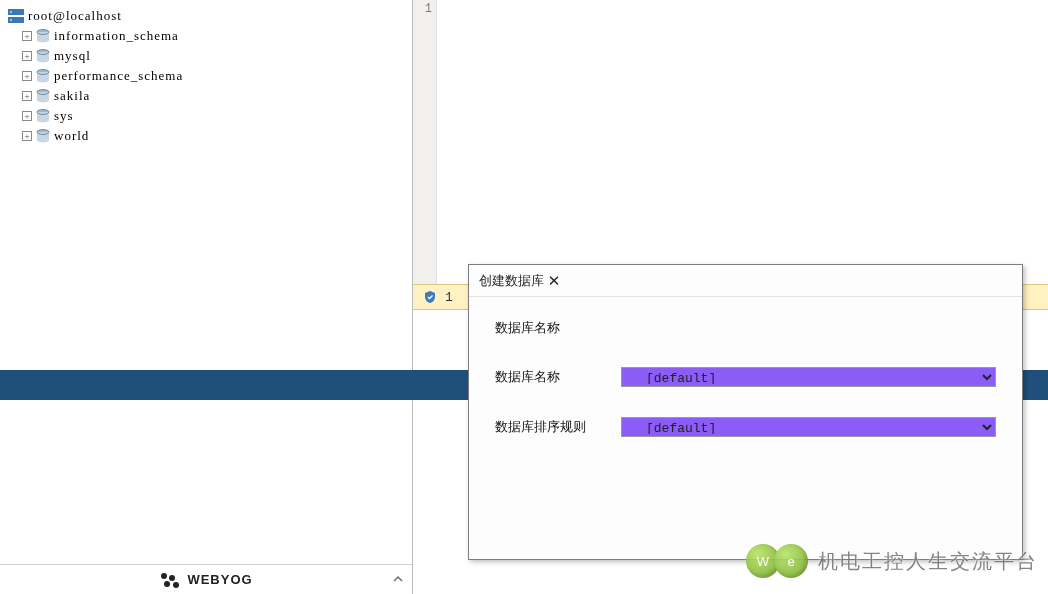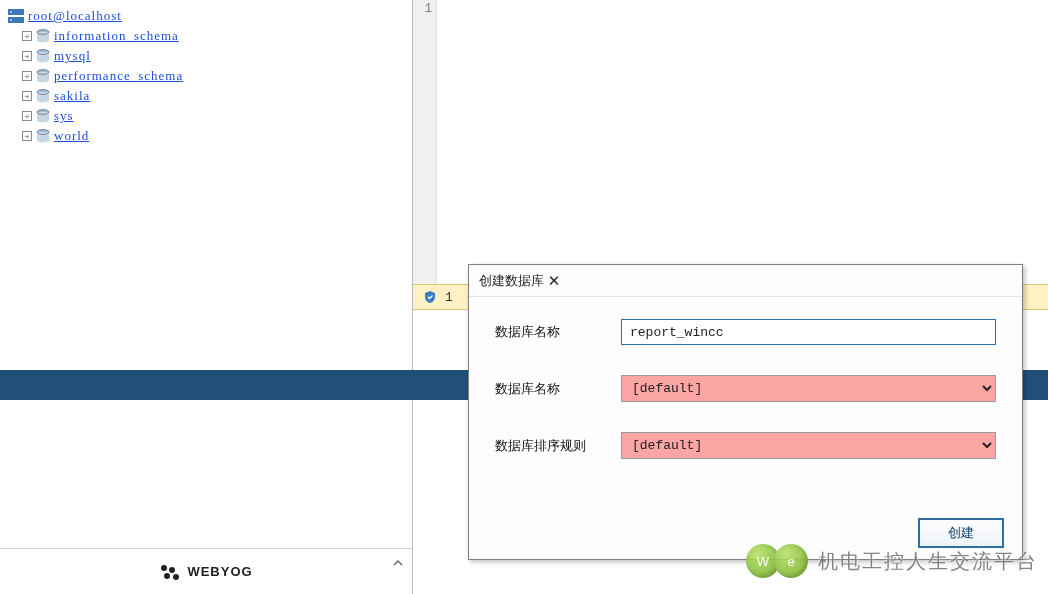--- a/index.html
+++ b/index.html
@@ -5,40 +5,40 @@
   * { box-sizing: border-box; margin: 0; padding: 0; }
   html, body { width: 1048px; height: 594px; overflow: hidden; font-family: "SimSun", serif; font-size: 13px; background: #fff; }
   .app { display: flex; width: 100%; height: 100%; position: relative; }
   .sidebar { width: 413px; height: 100%; border-right: 1px solid #bcbcbc; display: flex; flex-direction: column; background: #fff; }
   .tree { flex: 1; padding: 6px 6px; }
   .tree-root { display: flex; align-items: center; gap: 4px; padding: 2px 2px; }
   .tree-row { display: flex; align-items: center; gap: 4px; padding: 2px 2px 2px 16px; }
   .expander { width: 10px; height: 10px; border: 1px solid #8a8a8a; color: #555; display: inline-flex; align-items: center; justify-content: center; font-size: 9px; line-height: 1; cursor: pointer; background: #fff; }
   .icon-server { width: 16px; height: 14px; display: inline-block; }
   .icon-db { width: 14px; height: 14px; display: inline-block; }
-  .tree-label { color: #1d4ed8; letter-spacing: 1px; text-decoration: underline; }
-  .footer { height: 46px; border-top: 1px solid #d0d0d0; display: flex; align-items: center; justify-content: center; gap: 6px; position: relative; margin-top: 6px; }
+  .tree-label { color: #000000; letter-spacing: 1px; }
+  .footer { height: 30px; border-top: 1px solid #d0d0d0; display: flex; align-items: center; justify-content: center; gap: 6px; position: relative; margin-top: 6px; }
   .footer .scroll-up { position: absolute; right: 6px; top: 6px; width: 16px; height: 16px; display: flex; align-items: center; justify-content: center; color: #6b6b6b; cursor: pointer; }
   .brand { display: flex; align-items: center; gap: 6px; color: #222; font-family: Arial, sans-serif; font-weight: 600; letter-spacing: 1px; }
   .brand-icon { width: 22px; height: 18px; }
   .main { flex: 1; height: 100%; position: relative; display: flex; flex-direction: column; }
   .editor { flex: 1; position: relative; background: #fff; }
   .gutter { position: absolute; left: 0; top: 0; width: 24px; height: 100%; background: #f1f0ef; border-right: 1px solid #e0e0e0; color: #7c7c7c; font-family: "Courier New", monospace; font-size: 12px; text-align: right; padding: 2px 4px; }
   .status-strip { height: 26px; background: #fff1c2; border-top: 1px solid #d9c77d; border-bottom: 1px solid #d9c77d; display: flex; align-items: center; gap: 8px; padding: 0 10px; }
   .status-strip .shield { width: 14px; height: 14px; }
   .status-strip .cnt { font-family: "Courier New", monospace; color: #333; }
   .nav-band { position: absolute; left: 0; right: 0; top: 370px; height: 30px; background: #1f4f7a; z-index: 1; }
   .dialog { position: absolute; left: 468px; top: 264px; width: 555px; height: 296px; background: #fdfdfd; border: 1px solid #7e7e7e; box-shadow: 2px 2px 5px rgba(0,0,0,0.25); z-index: 5; display: flex; flex-direction: column; }
   .dlg-title { height: 32px; display: flex; align-items: center; padding: 0 10px; border-bottom: 1px solid #e3e3e3; font-size: 13px; color: #222; }
   .dlg-close { width: 20px; height: 20px; display: flex; align-items: center; justify-content: center; font-family: Arial, sans-serif; font-size: 15px; color: #222; cursor: pointer; }
   .dlg-body { flex: 1; padding: 22px 26px 10px 26px; display: flex; flex-direction: column; gap: 30px; }
   .fld { display: flex; align-items: center; gap: 16px; }
   .fld-label { width: 110px; color: #111; }
   .fld-input { flex: 1; height: 26px; border: 1px solid #2f6ea5; padding: 2px 8px; font-family: "Courier New", monospace; font-size: 13px; color: #222; background: #fff; }
-  .fld-select { flex: 1; height: 27px; border: 1px solid #9a9a9a; background: #fca5a5; font-family: "Courier New", monospace; font-size: 13px; padding: 2px 6px; color: #222; }
+  .fld-select { flex: 1; height: 20px; border: 1px solid #9a9a9a; background: #8b5cf6; font-family: "Courier New", monospace; font-size: 13px; padding: 2px 20px; color: #222; }
   .dlg-buttons { height: 52px; display: flex; justify-content: flex-end; align-items: center; gap: 14px; padding: 0 18px; }
   .btn { min-width: 86px; height: 30px; border: 1px solid #3a6ea8; background: linear-gradient(#fdfdfd,#eef3f8); color: #0a3a6e; font-size: 13px; cursor: pointer; }
   .btn.primary { border: 2px solid #2f6ea5; }
   .watermark { position: absolute; right: 10px; bottom: 16px; display: flex; align-items: center; gap: 10px; z-index: 20; opacity: 0.9; }
   .wm-bubble { display: flex; gap: -6px; }
   .wm-circle { width: 34px; height: 34px; border-radius: 50%; background: radial-gradient(circle at 35% 30%, #b7e26a, #6fa81f); box-shadow: inset -2px -2px 4px rgba(0,0,0,0.2); display: flex; align-items: center; justify-content: center; color: #fff; font-family: Arial; font-size: 13px; }
   .wm-circle + .wm-circle { margin-left: -6px; }
   .wm-text { color: #777; font-family: "SimSun", serif; font-size: 20px; letter-spacing: 2px; text-shadow: 0 0 2px #fff; text-align: center; }
 </style>
 </head>
@@ -155,37 +155,35 @@
   <div class="nav-band"></div>
 
   <div class="dialog">
     <div class="dlg-title">
       <span>创建数据库</span>
       <span class="dlg-close">✕</span>
     </div>
     <div class="dlg-body">
       <div class="fld">
         <div class="fld-label">数据库名称</div>
-        <input class="fld-input" value="report_wincc" style="">
       </div>
       <div class="fld">
         <div class="fld-label">数据库名称</div>
         <select class="fld-select">
           <option>[default]</option>
         </select>
       </div>
       <div class="fld">
         <div class="fld-label">数据库排序规则</div>
         <select class="fld-select">
           <option>[default]</option>
         </select>
       </div>
     </div>
     <div class="dlg-buttons">
-      <button class="btn primary">创建</button>
     </div>
   </div>
 
   <div class="watermark">
     <span class="wm-bubble">
       <span class="wm-circle">W</span>
       <span class="wm-circle">e</span>
     </span>
     <span class="wm-text">机电工控人生交流平台</span>
   </div>

